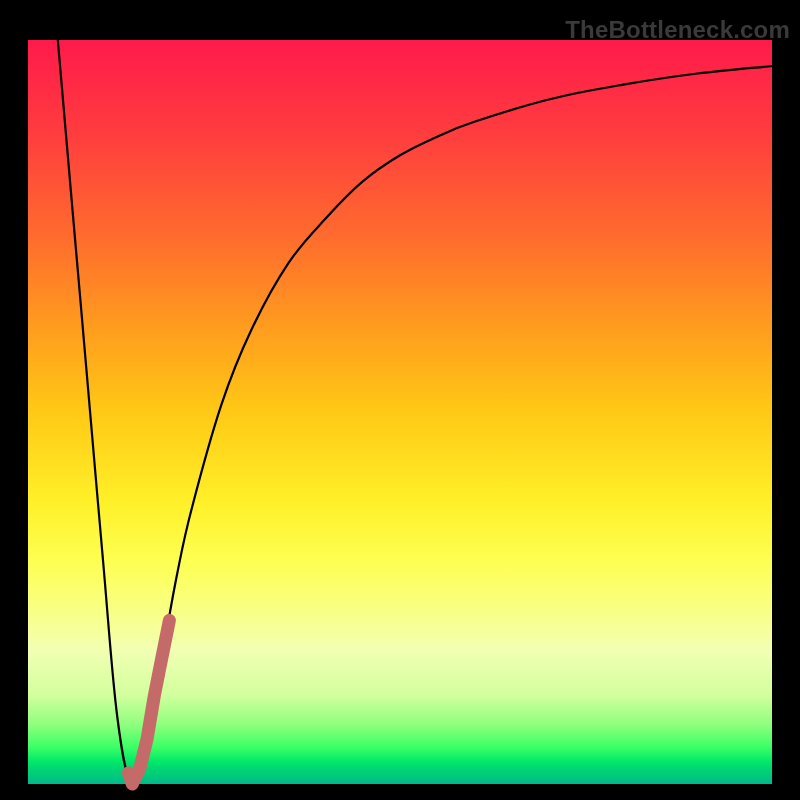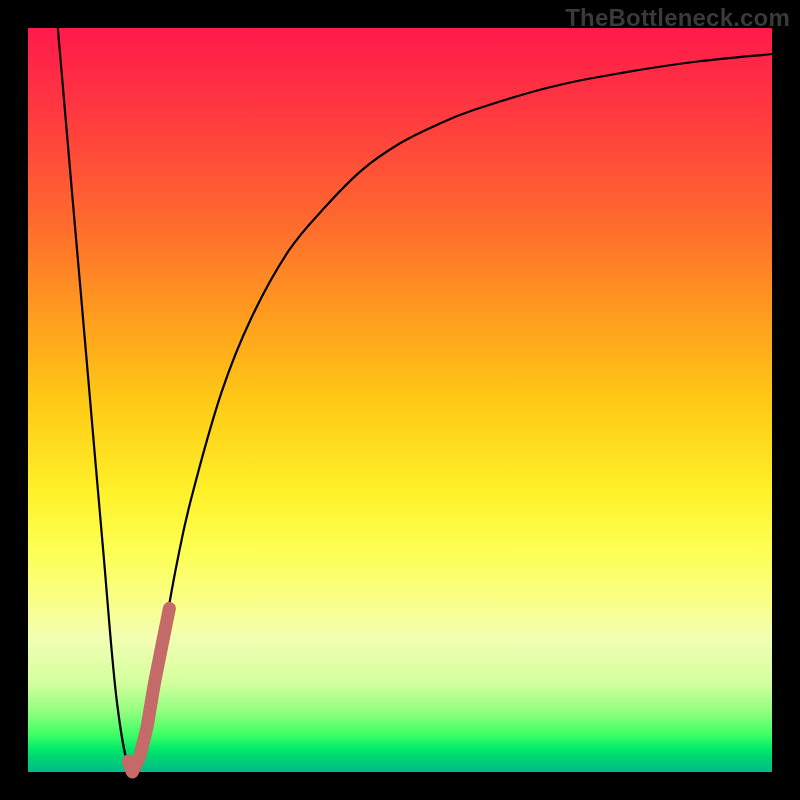--- a/index.html
+++ b/index.html
@@ -7,21 +7,21 @@
     padding: 0;
     width: 800px;
     height: 800px;
     background: #000;
     overflow: hidden;
     font-family: Arial, Helvetica, sans-serif;
   }
   .frame {
     position: absolute;
     left: 0;
-    top: 0;
+    top: 12px;
     width: 800px;
     height: 739px;
     background: #000;
   }
   .plot {
     position: absolute;
     left: 28px;
     top: 28px;
     width: 744px;
     height: 744px;

